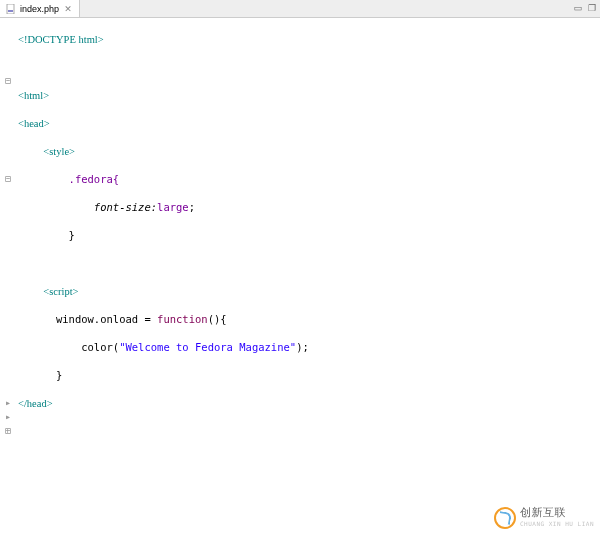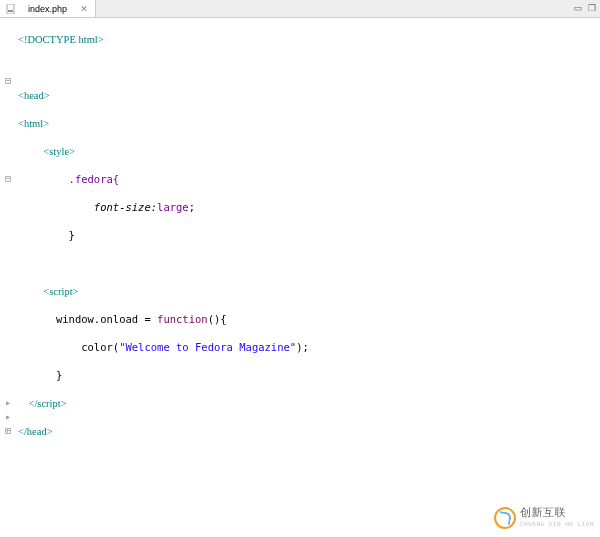--- a/index.html
+++ b/index.html
@@ -16,21 +16,21 @@
     height: 18px;
     background: #eeeeee;
     border-bottom: 1px solid #ccc;
     display: flex;
     align-items: center;
     position: relative;
   }
   .tab {
     display: flex;
     align-items: center;
-    gap: 12px;
+    gap: 4px;
     padding: 2px 6px;
     background: #fff;
     border-right: 1px solid #ccc;
     height: 100%;
     font-size: 9px;
   }
   .tab .file-icon {
     width: 10px; height: 10px;
     display: inline-flex;
     align-items: center; justify-content: center;
@@ -172,32 +172,31 @@
     <div></div>
     <div></div>
     <div></div>
     <div>▸</div>
     <div>▸</div>
     <div>⊞</div>
   </div>
   <div class="code">
 <div class="line"><span class="c-tag">&lt;!DOCTYPE html&gt;</span></div>
 <div class="line"></div>
+<div class="line"><span class="c-tag">&lt;html&gt;</span></div>
 <div class="line"><span class="c-tag">&lt;head&gt;</span></div>
-<div class="line"><span class="c-tag">&lt;html&gt;</span></div>
 <div class="line"><span>    </span><span class="c-tag">&lt;style&gt;</span></div>
 <div class="line"><span class="c-cssk">        .fedora{</span></div>
 <div class="line"><span class="c-cssv">            font-size:</span><span class="c-cssk">large</span><span>;</span></div>
 <div class="line"><span>        }</span></div>
 <div class="line"></div>
 <div class="line"><span>    </span><span class="c-tag">&lt;script&gt;</span></div>
 <div class="line"><span>      window.onload = </span><span class="c-kw">function</span><span>(){</span></div>
 <div class="line"><span>          color(</span><span class="c-str">"Welcome to Fedora Magazine"</span><span>);</span></div>
 <div class="line"><span>      }</span></div>
-<div class="line"><span class="c-tag">    &lt;/script&gt;</span></div>
 <div class="line"><span class="c-tag">&lt;/head&gt;</span></div>
 <div class="line"></div>
 <div class="line"></div>
 
 
 
 
 
 
 

